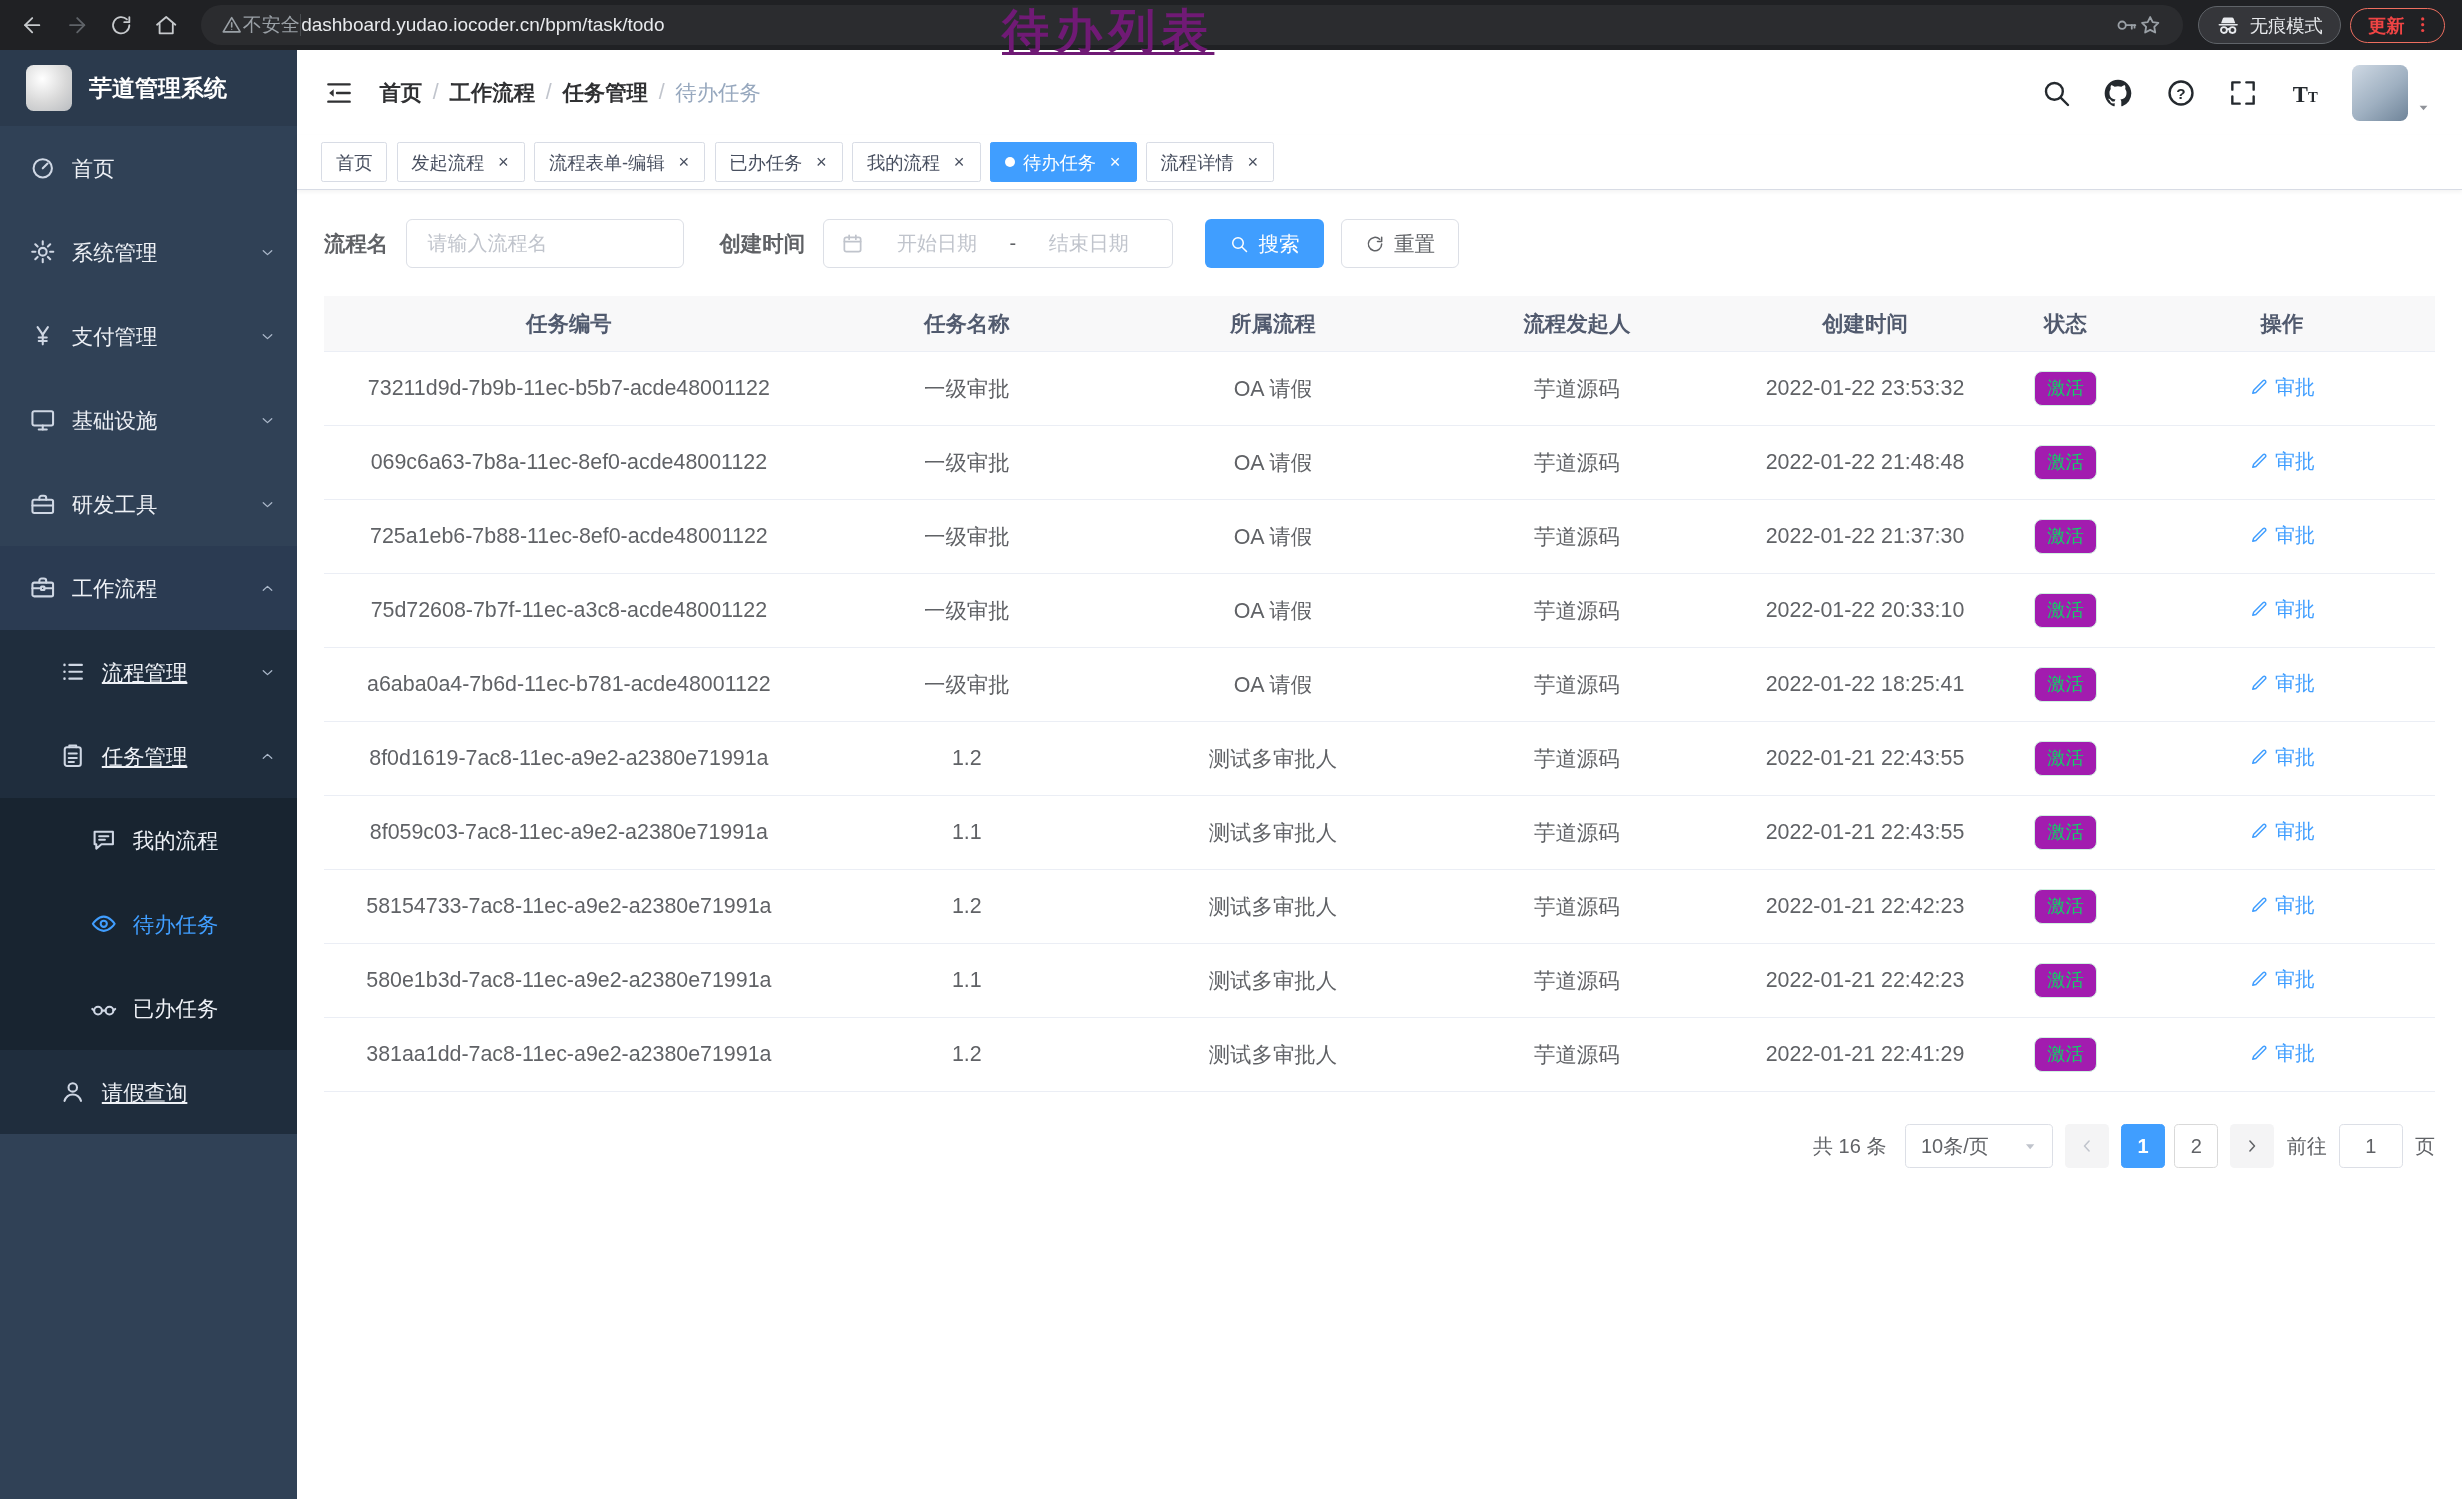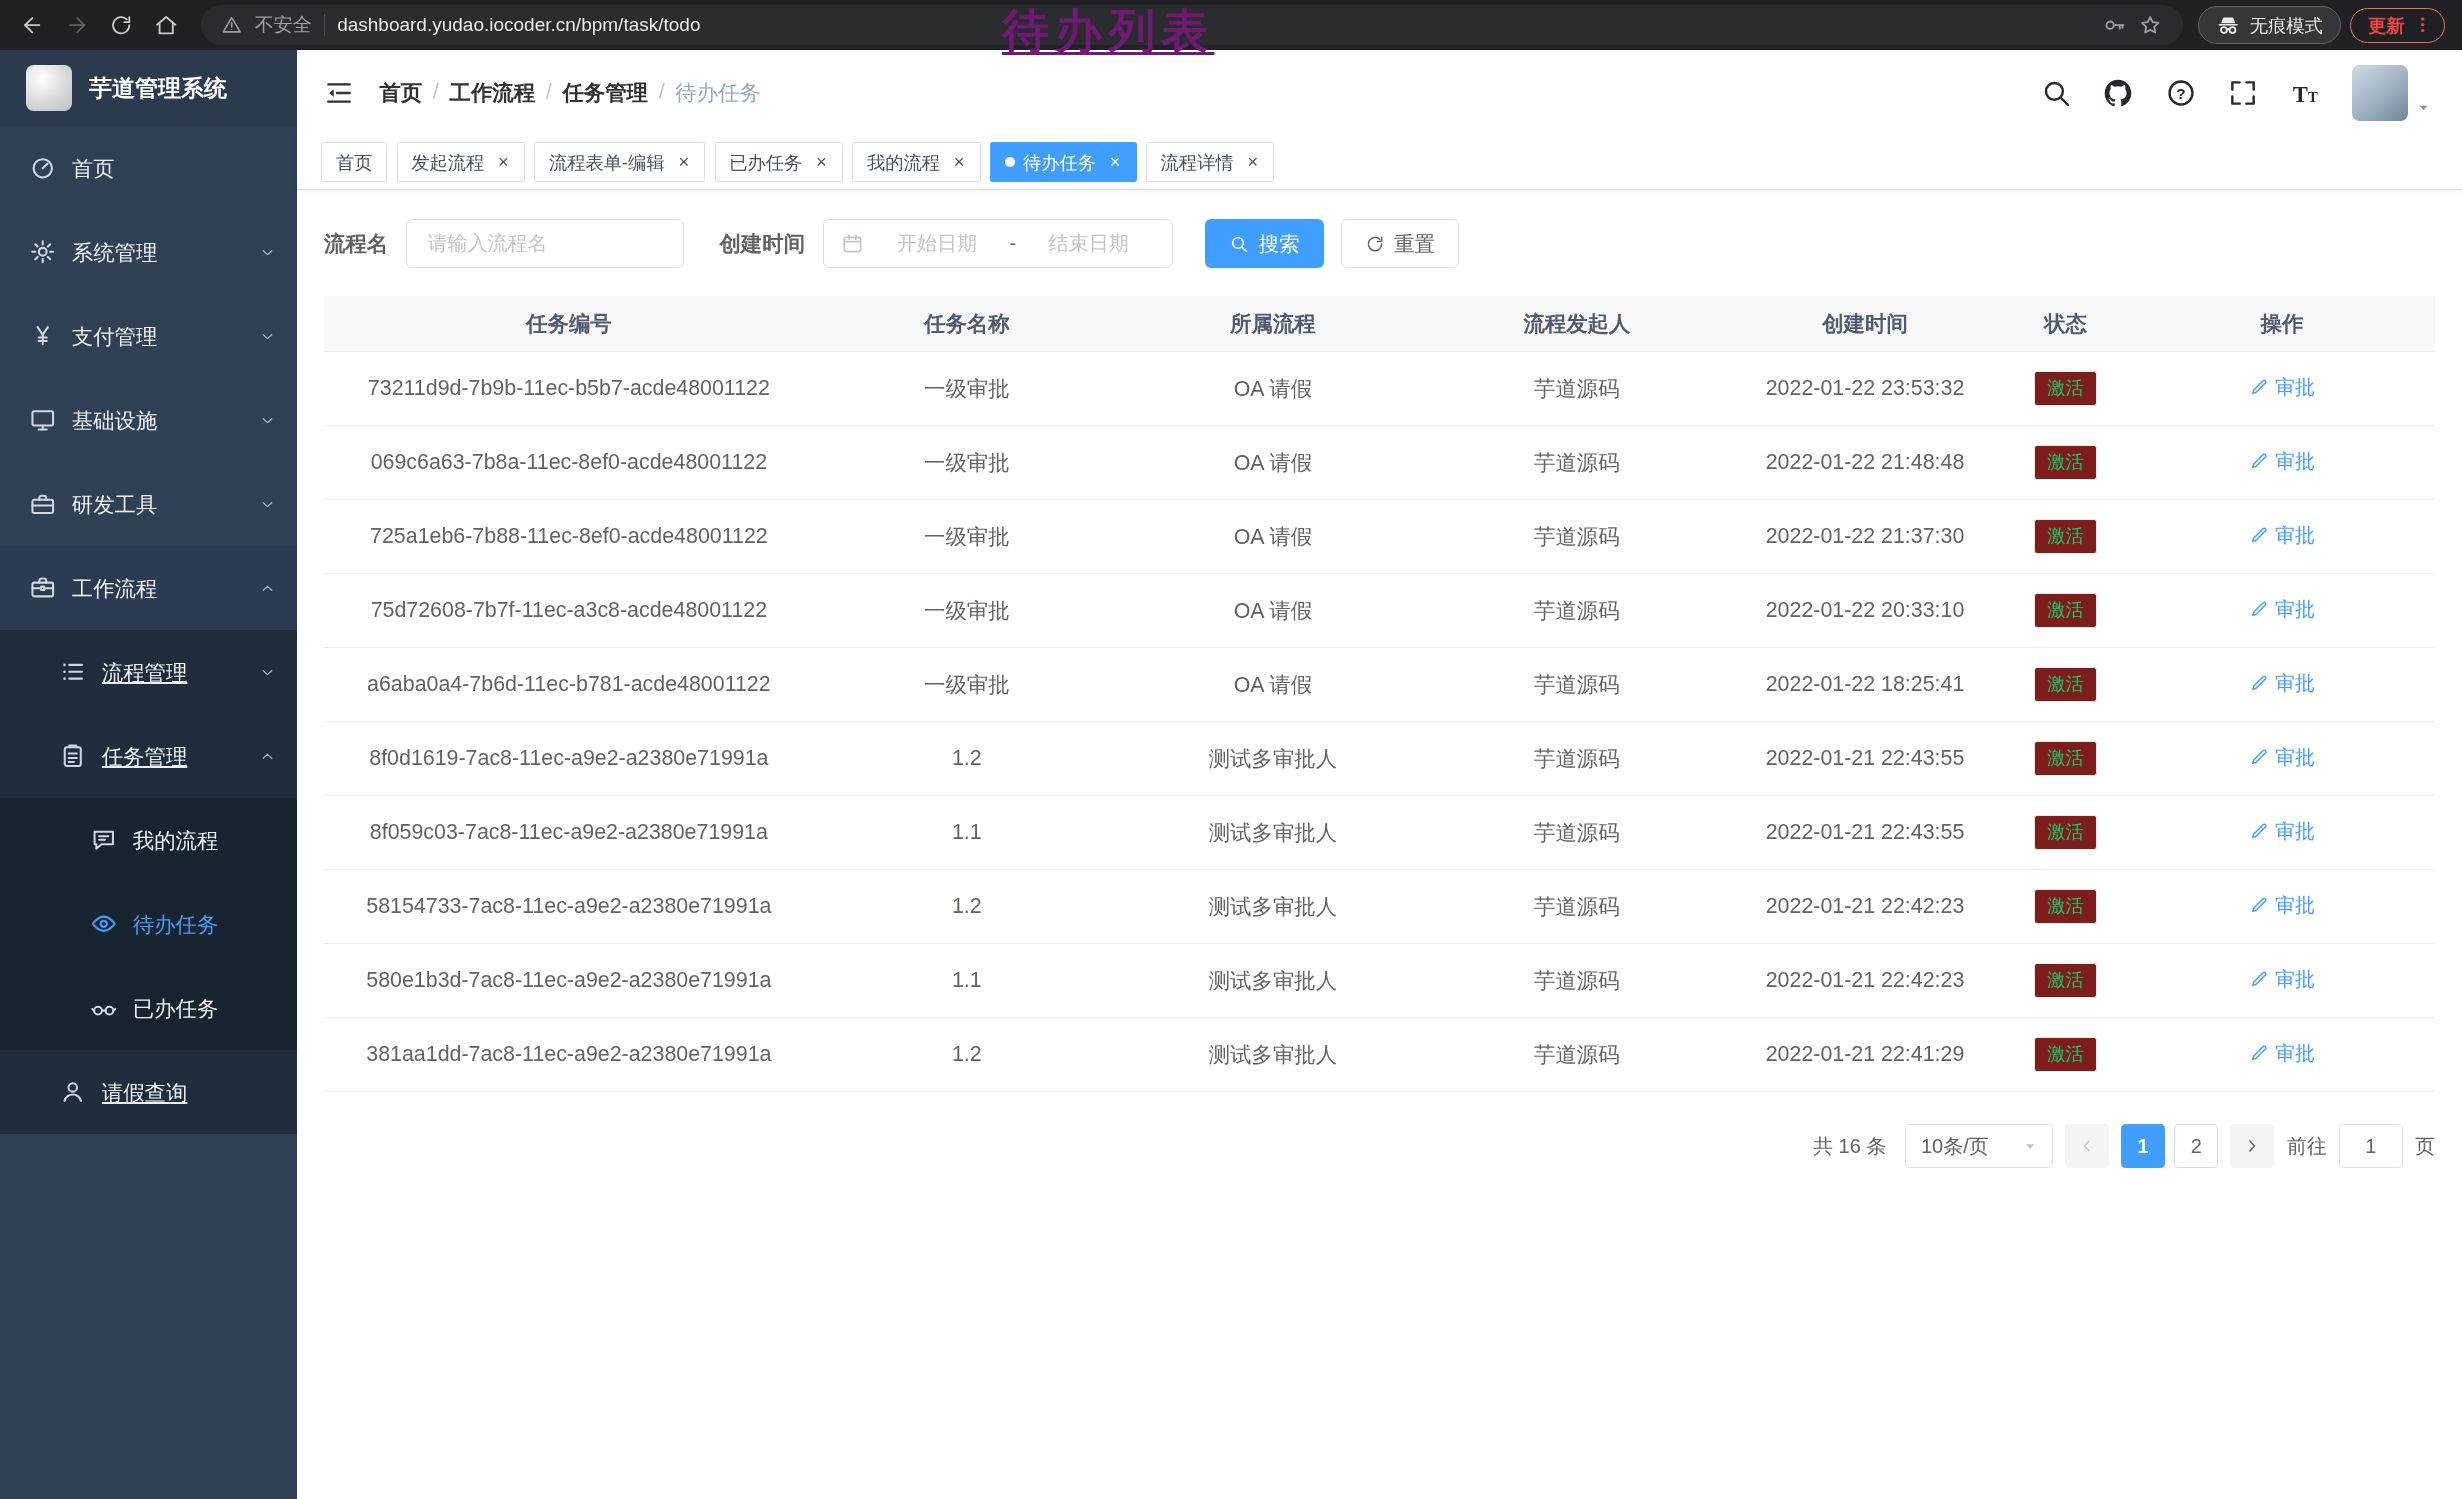--- a/index.html
+++ b/index.html
@@ -7,21 +7,21 @@
   body { font-family:"Liberation Sans","DejaVu Sans",sans-serif; background:#fff; overflow:hidden; position:relative; color:#606266; }
   .icn { display:inline-flex; width:21.4px; height:21.4px; }
   .icn svg { width:100%; height:100%; display:block; }
   .icn.fill { width:100%; height:100%; }
 
   
   .browser-bar { height:50px; background:#202124; display:flex; align-items:center; padding:0 12.2px; gap:4.6px; position:relative; z-index:5; }
   .bnav { width:40px; height:40px; border-radius:50%; display:flex; align-items:center; justify-content:center; color:#c7cacd; cursor:pointer; flex-shrink:0; }
   .bnav .icn { width:24.4px; height:24.4px; }
   .bnav.disabled { color:#5f6368; }
-  .addr { flex:1; height:40px; background:#2b2c2f; border-radius:20px; margin:0 10.7px; display:flex; align-items:center; padding:0 20px; font-size:19px; color:#9aa0a6; gap:12px; min-width:0; }
+  .addr { flex:1; height:40px; background:#2b2c2f; border-radius:20px; margin:0 10.7px; display:flex; align-items:center; padding:0 20px; font-size:19px; color:#9aa0a6; gap:0; min-width:0; }
   .addr .warn { width:21.4px; height:21.4px; flex-shrink:0; }
   .addr .sep { width:1.5px; height:21.4px; background:#4a4d51; flex-shrink:0; }
   .addr .url { color:#e8eaed; white-space:nowrap; overflow:hidden; }
   .addr .spacer { flex:1; }
   .addr .aicn { width:24.4px; height:24.4px; color:#9aa0a6; cursor:pointer; flex-shrink:0; }
   .chip-incog { display:flex; align-items:center; gap:9.2px; height:38px; padding:0 17px; background:#35363a; border:0.8px solid #5f6368; border-radius:19px; color:#e8eaed; font-size:18.3px; white-space:nowrap; flex-shrink:0; }
   .chip-incog .icn { width:24.4px; height:24.4px; }
   .chip-update { display:flex; align-items:center; gap:7.6px; height:35px; padding:0 10.7px 0 17px; border:1.5px solid #ee6e5f; border-radius:17.5px; color:#ef4444; font-size:18.3px; font-weight:600; margin:0 4.6px; white-space:nowrap; cursor:pointer; flex-shrink:0; }
   .chip-update .icn { width:21.4px; height:21.4px; }
 
@@ -80,21 +80,21 @@
   .dr-ph { flex:1; text-align:center; color:#c0c4cc; font-size:20px; white-space:nowrap; }
   .dr-sep { color:#606266; font-size:20px; }
   .btn { height:49px; display:inline-flex; align-items:center; gap:9.2px; padding:0 23px; border-radius:6.1px; font-size:20.6px; cursor:pointer; border:0.8px solid transparent; font-family:inherit; }
   .btn .icn { width:20px; height:20px; }
   .btn-primary { background:#409eff; color:#fff; margin-left:32px; }
   .btn-plain { background:#fff; color:#606266; border-color:#dcdfe6; margin-left:17px; }
 
   table.data-table { width:100%; border-collapse:collapse; table-layout:fixed; }
   .data-table th { height:56px; background:#f8f8f9; color:#515a6e; font-size:21.4px; font-weight:700; text-align:center; border-bottom:0.8px solid #ebeef5; padding:0 7.6px; white-space:nowrap; }
   .data-table td { height:74px; color:#606266; font-size:21.4px; text-align:center; border-bottom:0.8px solid #ebeef5; padding:0 7.6px; white-space:nowrap; overflow:hidden; text-overflow:ellipsis; }
-  .tag-status { display:inline-block; padding:6.9px 12.2px; background:#7f1d1d; color:#13ce66; border:0.8px solid #d0f2e1; border-radius:3px; font-size:18.3px; line-height:1; }
+  .tag-status { display:inline-block; padding:6.9px 12.2px; background:#a21caf; color:#13ce66; border:0.8px solid #d0f2e1; border-radius:8px; font-size:18.3px; line-height:1; }
   .link-approve { display:inline-flex; align-items:center; gap:6.1px; color:#409eff; font-size:20px; text-decoration:none; cursor:pointer; }
   .link-approve .icn { width:20px; height:20px; }
 
   .pagination { margin-top:32px; display:flex; align-items:center; justify-content:flex-end; gap:12.2px; font-size:20px; color:#606266; }
   .pg-total { margin-right:6.1px; }
   .size-select { width:148px; height:44px; border:0.8px solid #dcdfe6; border-radius:4.6px; display:flex; align-items:center; justify-content:space-between; padding:0 12.2px 0 15.3px; color:#606266; cursor:pointer; background:#fff; }
   .size-select .icn { width:18.3px; height:18.3px; color:#c0c4cc; }
   .pg-btn { width:44px; height:44px; border:none; border-radius:4.6px; background:#f4f4f5; color:#606266; display:flex; align-items:center; justify-content:center; cursor:pointer; }
   .pg-btn .icn { width:20px; height:20px; }
   .pg-btn.disabled { color:#c0c4cc; cursor:default; }

